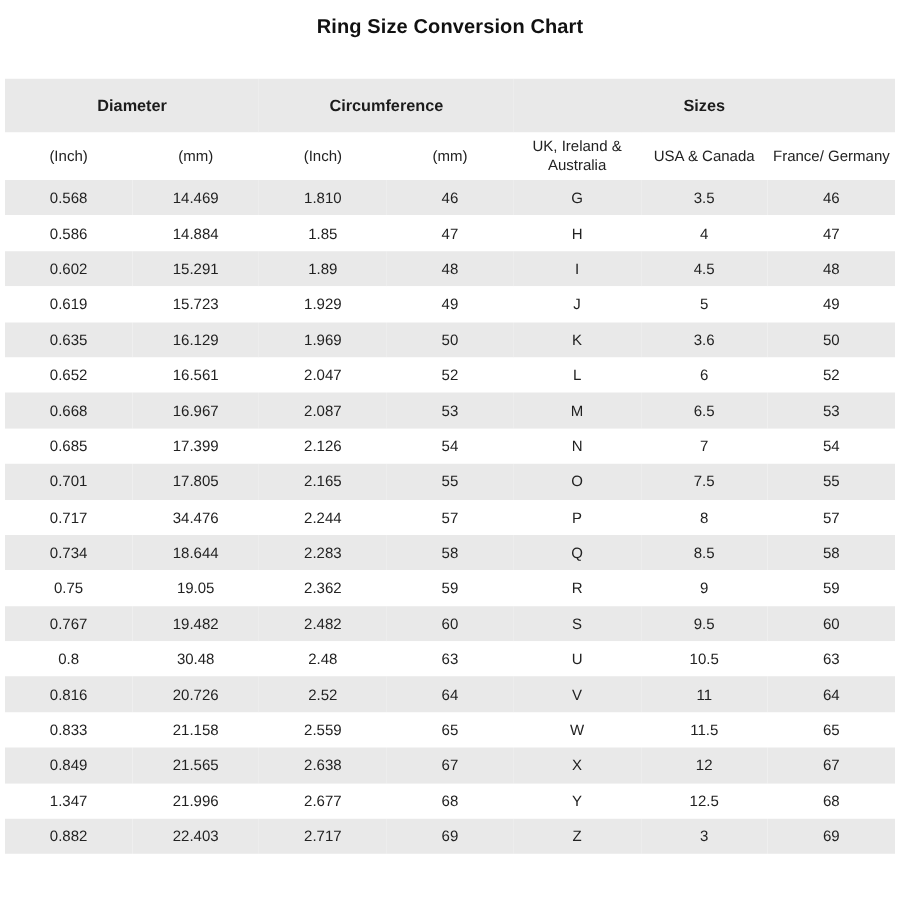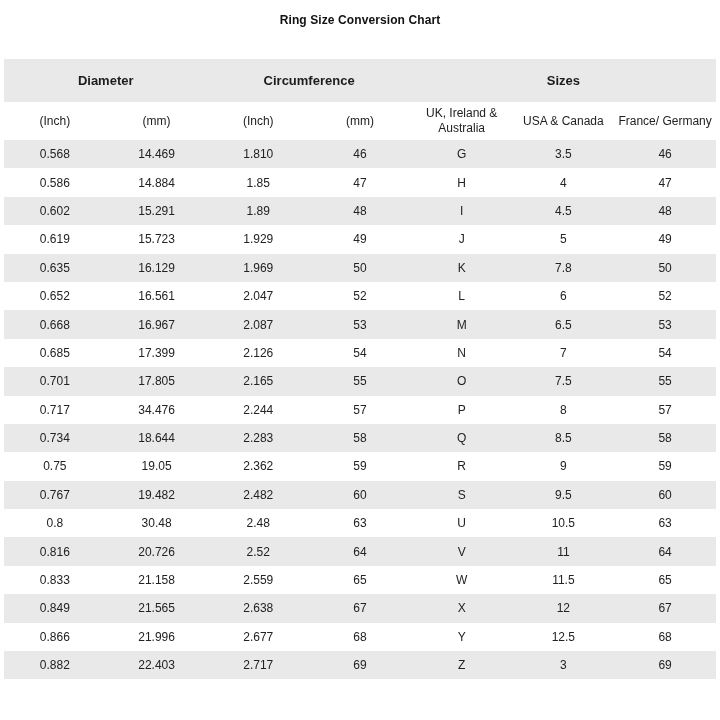--- a/index.html
+++ b/index.html
@@ -14,21 +14,21 @@
   }
   .page {
     width: 720px;
     height: 720px;
     background: #ffffff;
     box-sizing: border-box;
   }
   .title {
     padding-top: 13px;
     text-align: center;
-    font-size: 12px;
+    font-size: 16px;
     font-weight: bold;
     color: #111111;
     letter-spacing: 0.1px;
   }
   table.conversion {
     width: 712px;
     margin: 32px 4px 0 4px;
     border-collapse: collapse;
     table-layout: fixed;
   }
@@ -134,21 +134,21 @@
           <td>J</td>
           <td>5</td>
           <td>49</td>
         </tr>
         <tr>
           <td>0.635</td>
           <td>16.129</td>
           <td>1.969</td>
           <td>50</td>
           <td>K</td>
-          <td>7.8</td>
+          <td>3.6</td>
           <td>50</td>
         </tr>
         <tr>
           <td>0.652</td>
           <td>16.561</td>
           <td>2.047</td>
           <td>52</td>
           <td>L</td>
           <td>6</td>
           <td>52</td>
@@ -246,21 +246,21 @@
         <tr>
           <td>0.849</td>
           <td>21.565</td>
           <td>2.638</td>
           <td>67</td>
           <td>X</td>
           <td>12</td>
           <td>67</td>
         </tr>
         <tr>
-          <td>0.866</td>
+          <td>1.347</td>
           <td>21.996</td>
           <td>2.677</td>
           <td>68</td>
           <td>Y</td>
           <td>12.5</td>
           <td>68</td>
         </tr>
         <tr>
           <td>0.882</td>
           <td>22.403</td>

